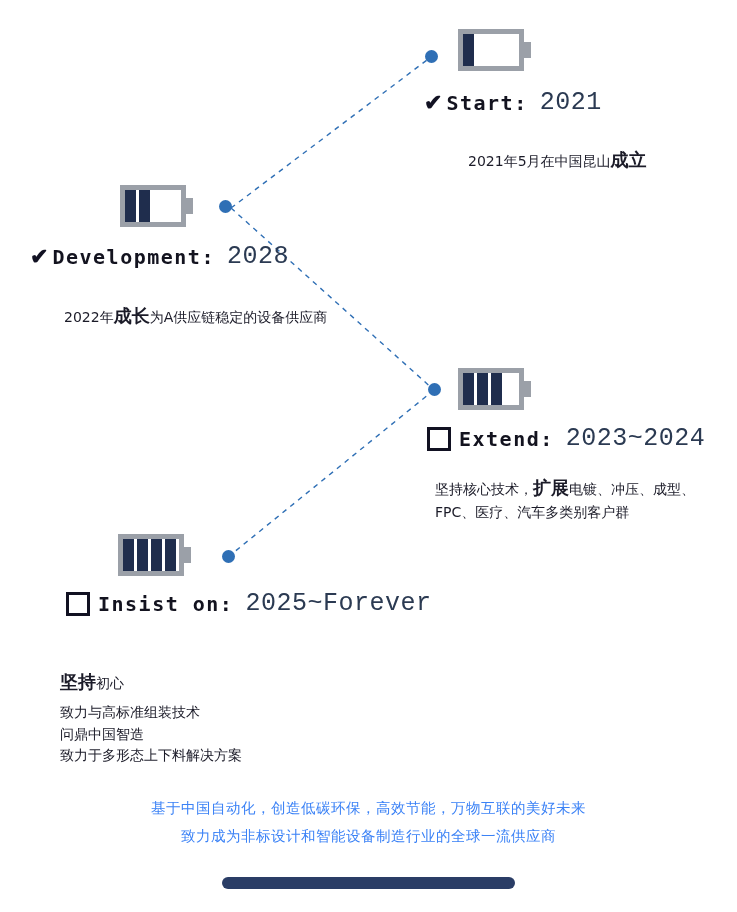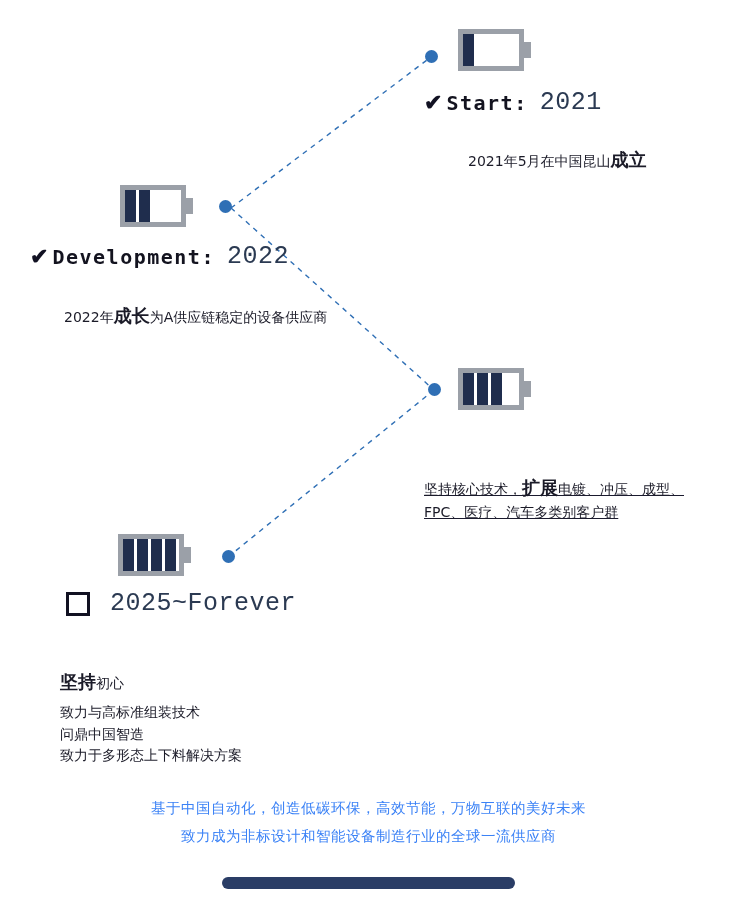--- a/index.html
+++ b/index.html
@@ -198,59 +198,67 @@
       </div>
     </div>
     <div class="cap"></div>
   </div>
   <div class="node-dot" style="left:219px; top:200px;"></div>
 
   <div class="block" style="left:30px; top:242px;">
     <div class="head-line">
       <span class="mark-check">✔</span>
       <span class="head-label">Development:</span>
-      <span class="head-value">2022</span>
+      <span class="head-value">2028</span>
     </div>
   </div>
   <div class="block" style="left:64px; top:302px;">
     <div class="desc"><span>2022年</span><span class="em-lg">成长</span><span>为A供应链稳定的设备供应商</span></div>
   </div>
 
   <div class="battery" style="left:458px; top:368px;">
     <div class="shell">
       <div class="inner">
         <div class="cell"></div>
         <div class="cell"></div>
         <div class="cell"></div>
       </div>
     </div>
     <div class="cap"></div>
   </div>
   <div class="node-dot" style="left:428px; top:383px;"></div>
 
-  <div class="block" style="left:424px; top:474px; width:262px;text-decoration:underline;">
+  <div class="block" style="left:427px; top:424px;">
+    <div class="head-line">
+      <span class="mark-box"></span>
+      <span class="head-label">Extend:</span>
+      <span class="head-value">2023~2024</span>
+    </div>
+  </div>
+  <div class="block" style="left:435px; top:474px; width:262px;">
     <div class="desc wrap"><span>坚持核心技术，</span><span class="em-lg">扩展</span><span>电镀、冲压、成型、FPC、医疗、汽车多类别客户群</span></div>
   </div>
 
   <div class="battery" style="left:118px; top:534px;">
     <div class="shell">
       <div class="inner">
         <div class="cell"></div>
         <div class="cell"></div>
         <div class="cell"></div>
         <div class="cell"></div>
       </div>
     </div>
     <div class="cap"></div>
   </div>
   <div class="node-dot" style="left:222px; top:550px;"></div>
 
   <div class="block" style="left:66px; top:589px;">
     <div class="head-line">
       <span class="mark-box"></span>
+      <span class="head-label">Insist on:</span>
       <span class="head-value">2025~Forever</span>
     </div>
   </div>
   <div class="block" style="left:60px; top:632px;margin-top:36px;">
     <div class="desc"><span class="em-lg">坚持</span><span>初心</span></div>
     <div class="desc" style="margin-top:6px;">致力与高标准组装技术</div>
     <div class="desc">问鼎中国智造</div>
     <div class="desc">致力于多形态上下料解决方案</div>
   </div>
 

